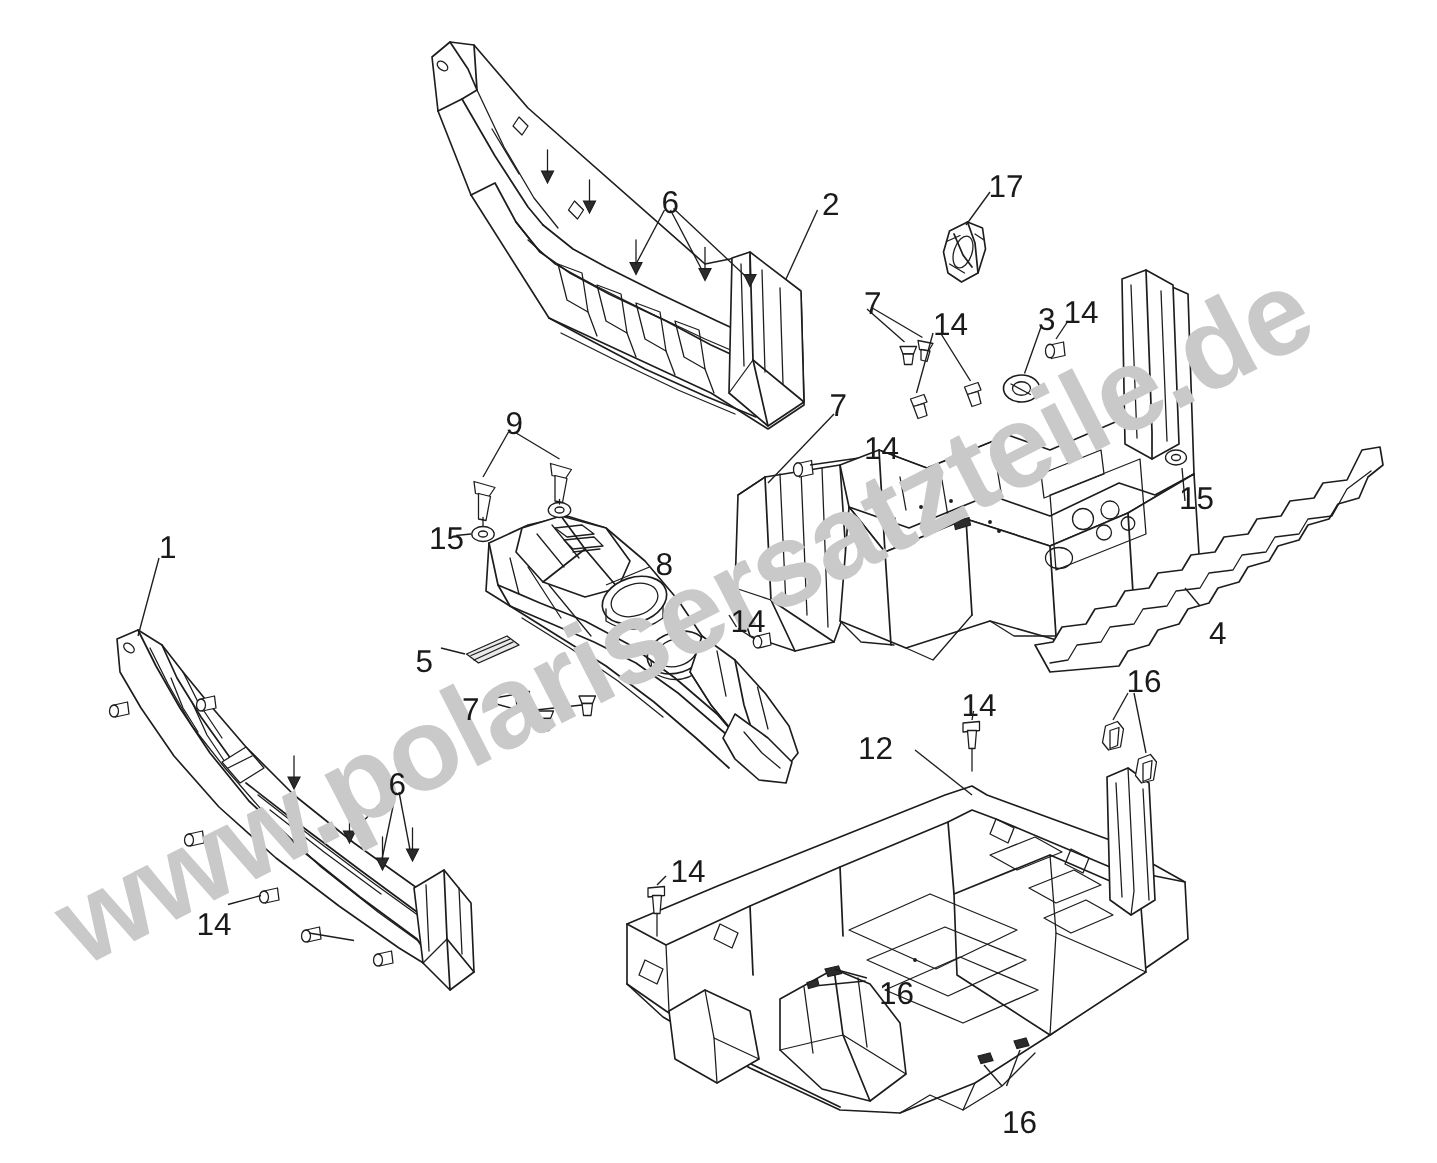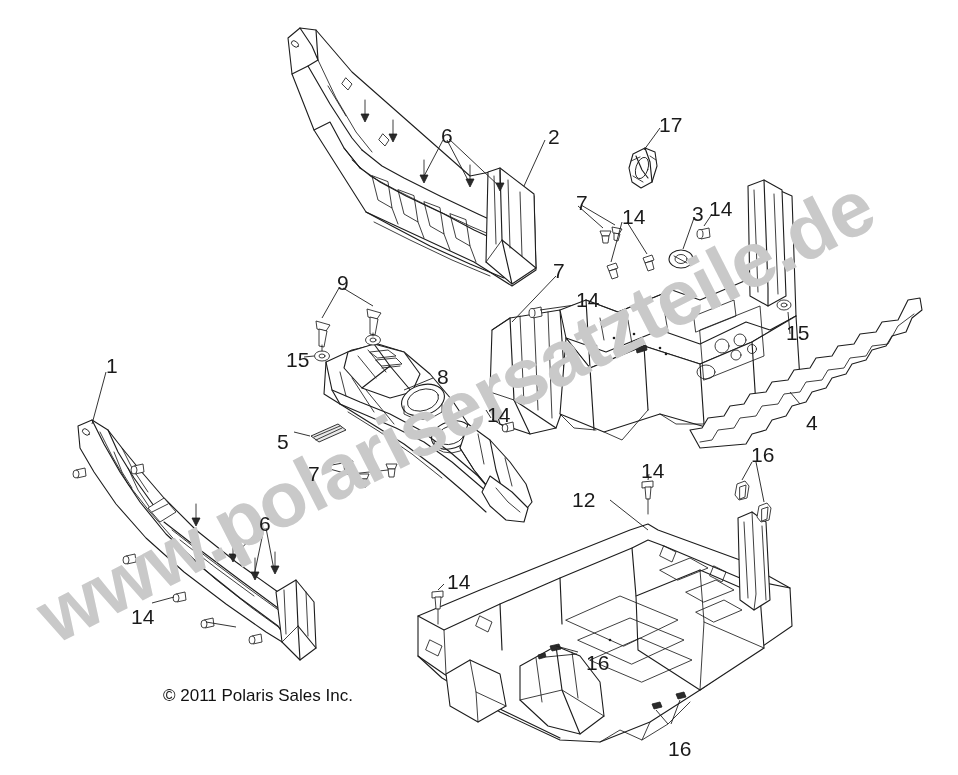--- a/index.html
+++ b/index.html
@@ -503,15 +503,14 @@
   <span class="callout" style="left:641px;top:460px">14</span>
   <span class="callout" style="left:447px;top:571px">14</span>
   <span class="callout" style="left:131px;top:606px">14</span>
   <span class="callout" style="left:286px;top:349px">15</span>
   <span class="callout" style="left:786px;top:322px">15</span>
   <span class="callout" style="left:751px;top:444px">16</span>
   <span class="callout" style="left:586px;top:652px">16</span>
   <span class="callout" style="left:668px;top:738px">16</span>
   <span class="callout" style="left:659px;top:114px">17</span>
 
-  <div id="copyright">© 2011 Polaris Sales Inc.</div>
 
 </div>
 
 </body></html>

